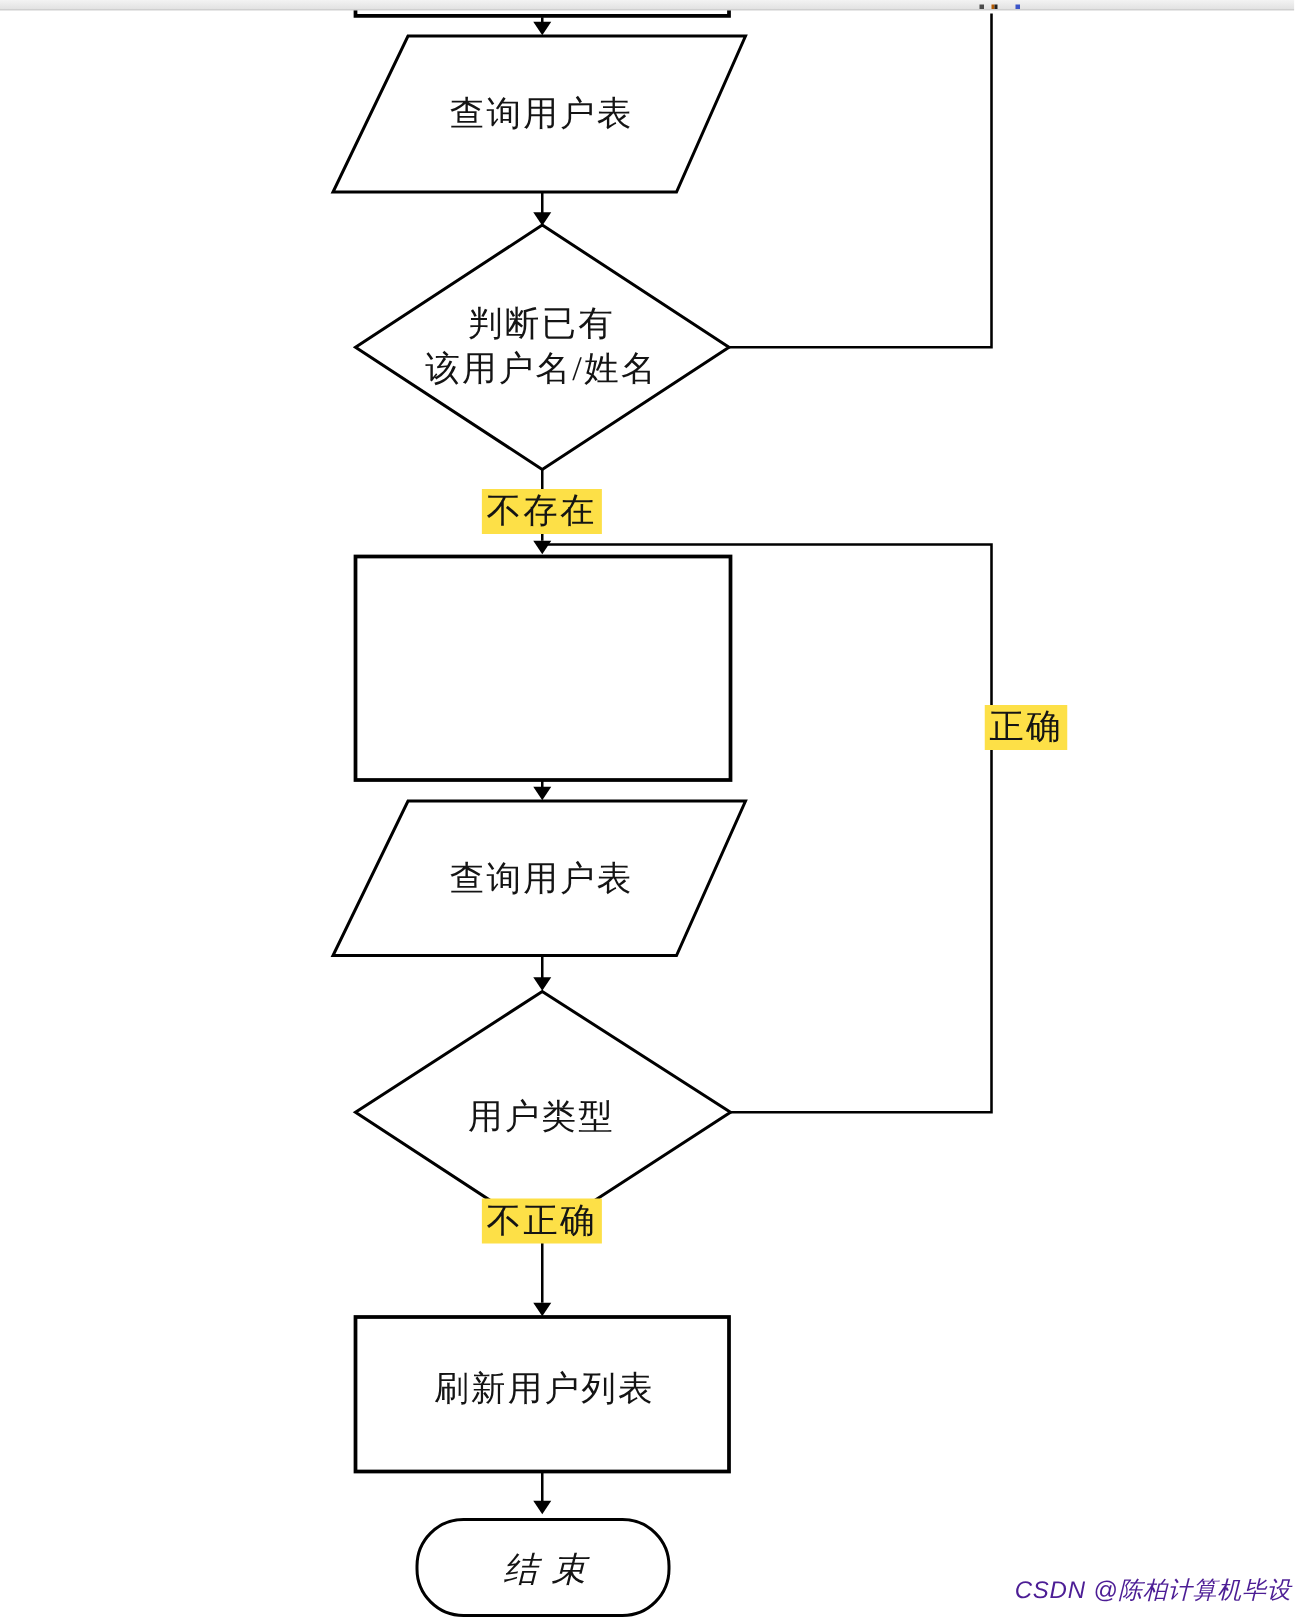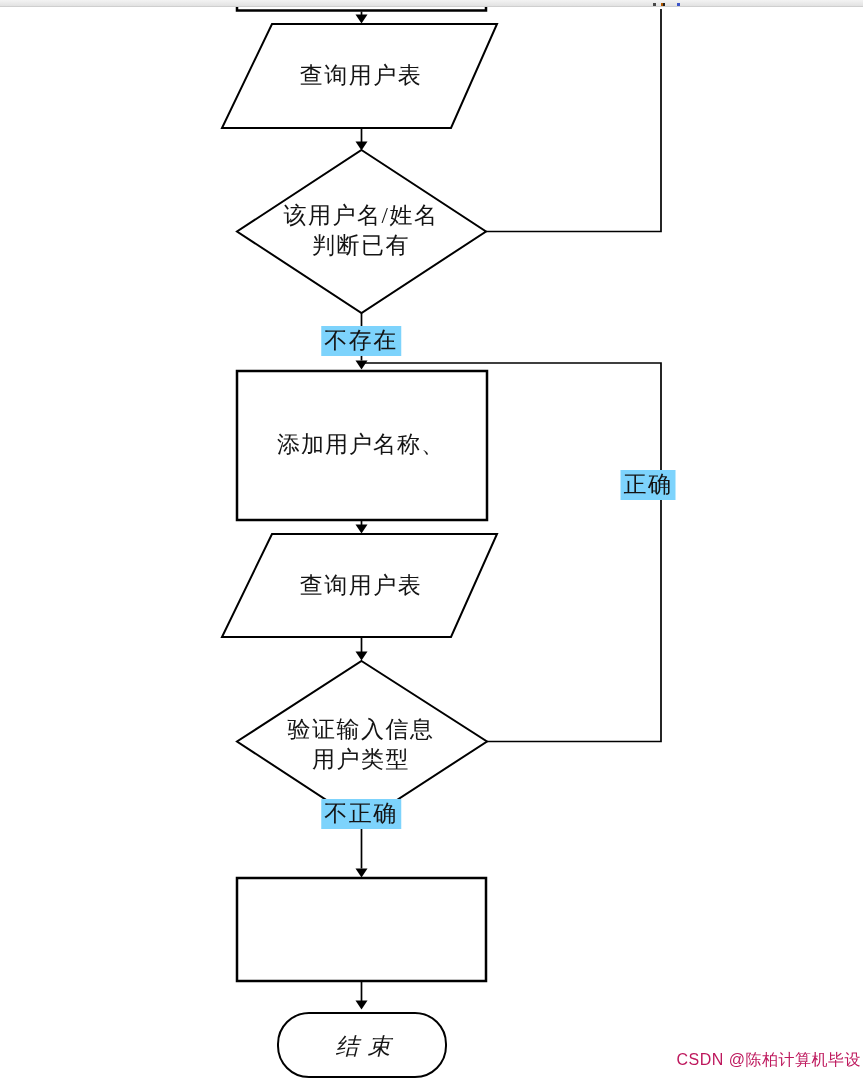--- a/index.html
+++ b/index.html
@@ -13,21 +13,21 @@
     border-bottom:1px solid #cfcfcf;
   }
   .dot{position:absolute;height:3px;top:3px;}
   svg.diagram{position:absolute;left:0;top:0;display:block;}
   .lbl{
     position:absolute;transform:translate(-50%,-50%);
     font-size:23px;color:#141414;white-space:nowrap;text-align:center;
     letter-spacing:1.5px;line-height:30px;
   }
   .lbl .ln{display:block;}
-  .edge-lbl{background:#7dd3fc;padding:0 3px;z-index:3;}
+  .edge-lbl{background:#fde047;padding:0 3px;z-index:3;}
   .multiline{line-height:29.5px;}
   .end-lbl{letter-spacing:9px;padding-left:9px;font-style:italic;}
   .watermark{
     position:absolute;right:2px;top:1050px;
     font-family:"Liberation Sans","DejaVu Sans",sans-serif;
     font-size:16px;letter-spacing:0.5px;white-space:nowrap;
   }
 </style>
 </head>
 <body>
@@ -74,45 +74,44 @@
 
     <line x1="361.5" y1="981" x2="361.5" y2="1001" stroke="#000" stroke-width="1.7"></line>
     <polygon points="361.5,1009.5 355.5,1000.5 367.5,1000.5" fill="#000"></polygon>
 
     <rect x="278" y="1013" width="168" height="64" rx="31" ry="31" fill="#fff" stroke="#000" stroke-width="2"></rect>
   </svg>
 
   <div class="lbl" style="left:361px;top:76px">查询用户表</div>
 
   <div class="lbl" style="left:361px;top:231px">
+    <span class="ln">判断已有</span>
     <span class="ln">该用户名/姓名</span>
-    <span class="ln">判断已有</span>
   </div>
 
   <div class="lbl edge-lbl" style="left:361px;top:341px">不存在</div>
 
   <div class="lbl multiline" style="left:361px;top:445px;letter-spacing:1px">
-    <span class="ln">添加用户名称、</span>
   </div>
 
-  <div class="lbl edge-lbl" style="left:648px;top:485px">正确</div>
+  <div class="lbl edge-lbl" style="left:684px;top:485px">正确</div>
 
   <div class="lbl" style="left:361px;top:586px">查询用户表</div>
 
   <div class="lbl" style="left:361px;top:745px">
-    <span class="ln">验证输入信息</span>
     <span class="ln">用户类型</span>
   </div>
 
   <div class="lbl edge-lbl" style="left:361px;top:814px">不正确</div>
 
+  <div class="lbl" style="left:363px;top:926px">刷新用户列表</div>
 
   <div class="lbl end-lbl" style="left:363px;top:1047px">结束</div>
 
   <div class="top-band"></div>
   <span class="dot" style="left:653px;width:3px;background:#4a4a4a"></span>
   <span class="dot" style="left:661px;width:2px;background:#b35900"></span>
   <span class="dot" style="left:663px;width:2px;background:#222222"></span>
   <span class="dot" style="left:677px;width:3px;background:#3c55c8"></span>
 
-  <div class="watermark" id="wm" style="color: #be185d;">CSDN @陈柏计算机毕设</div>
+  <div class="watermark" id="wm" style="color: #4c1d95; font-style: italic;">CSDN @陈柏计算机毕设</div>
 
 </div>
 
 </body></html>

